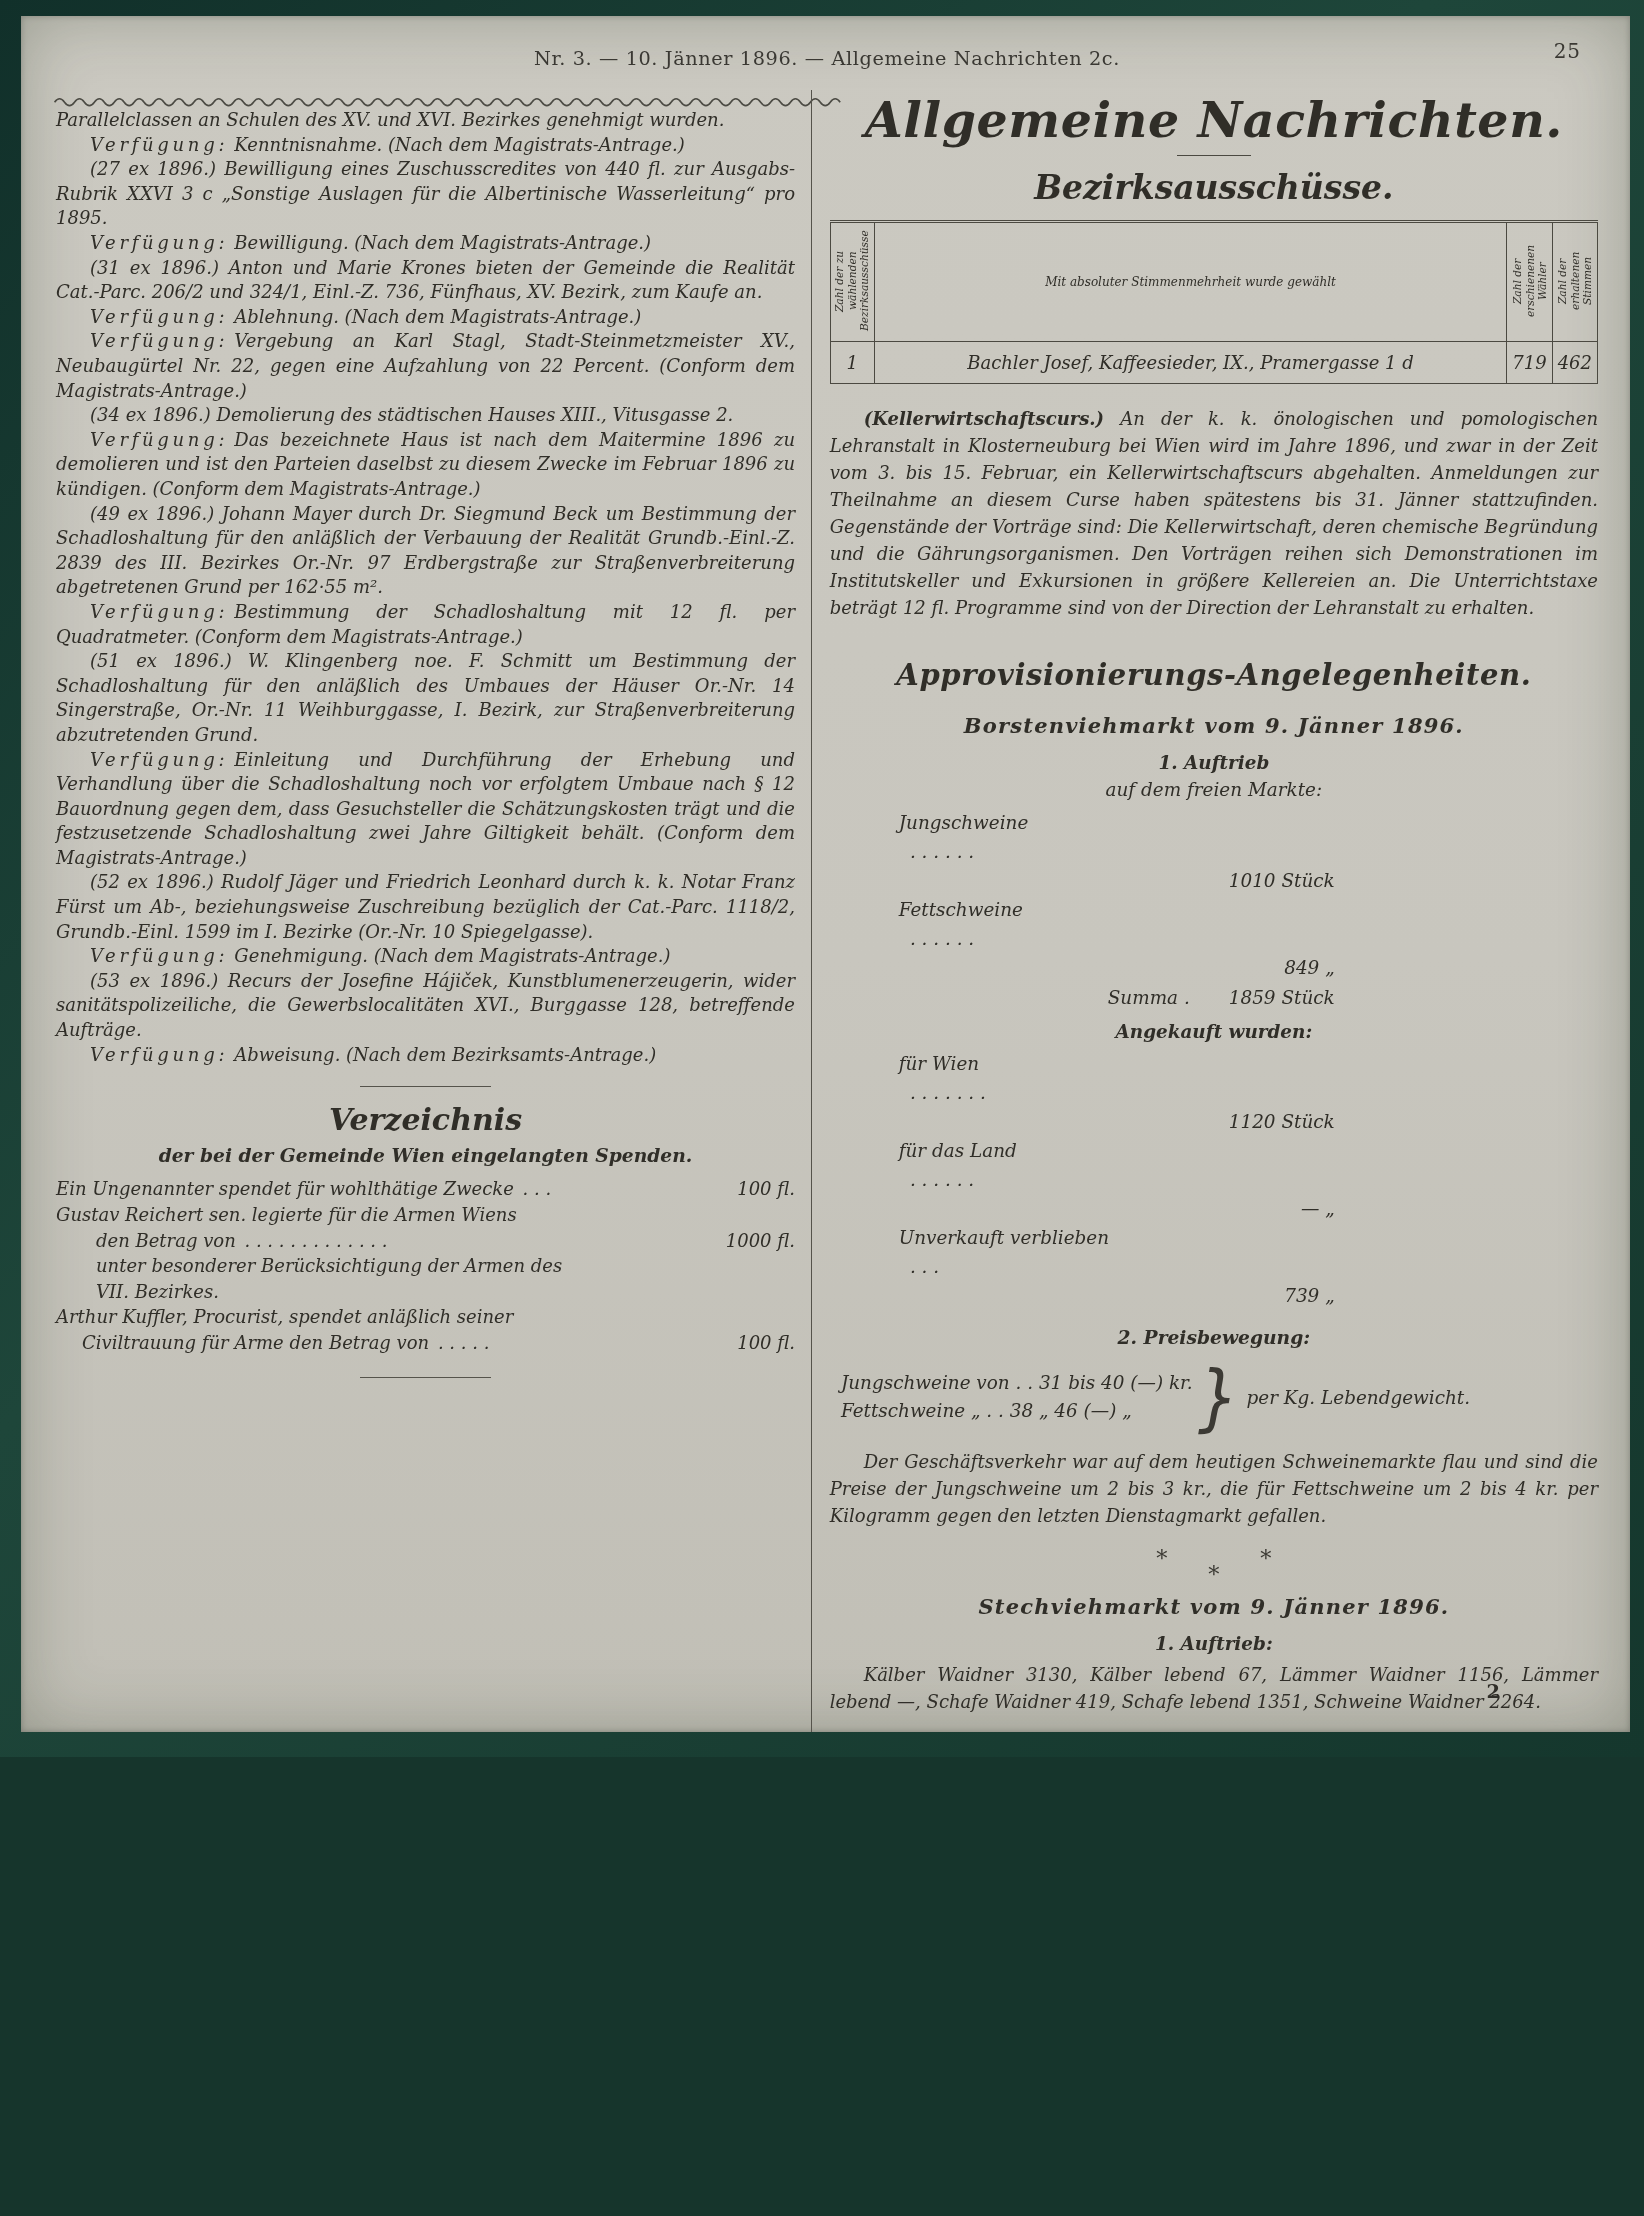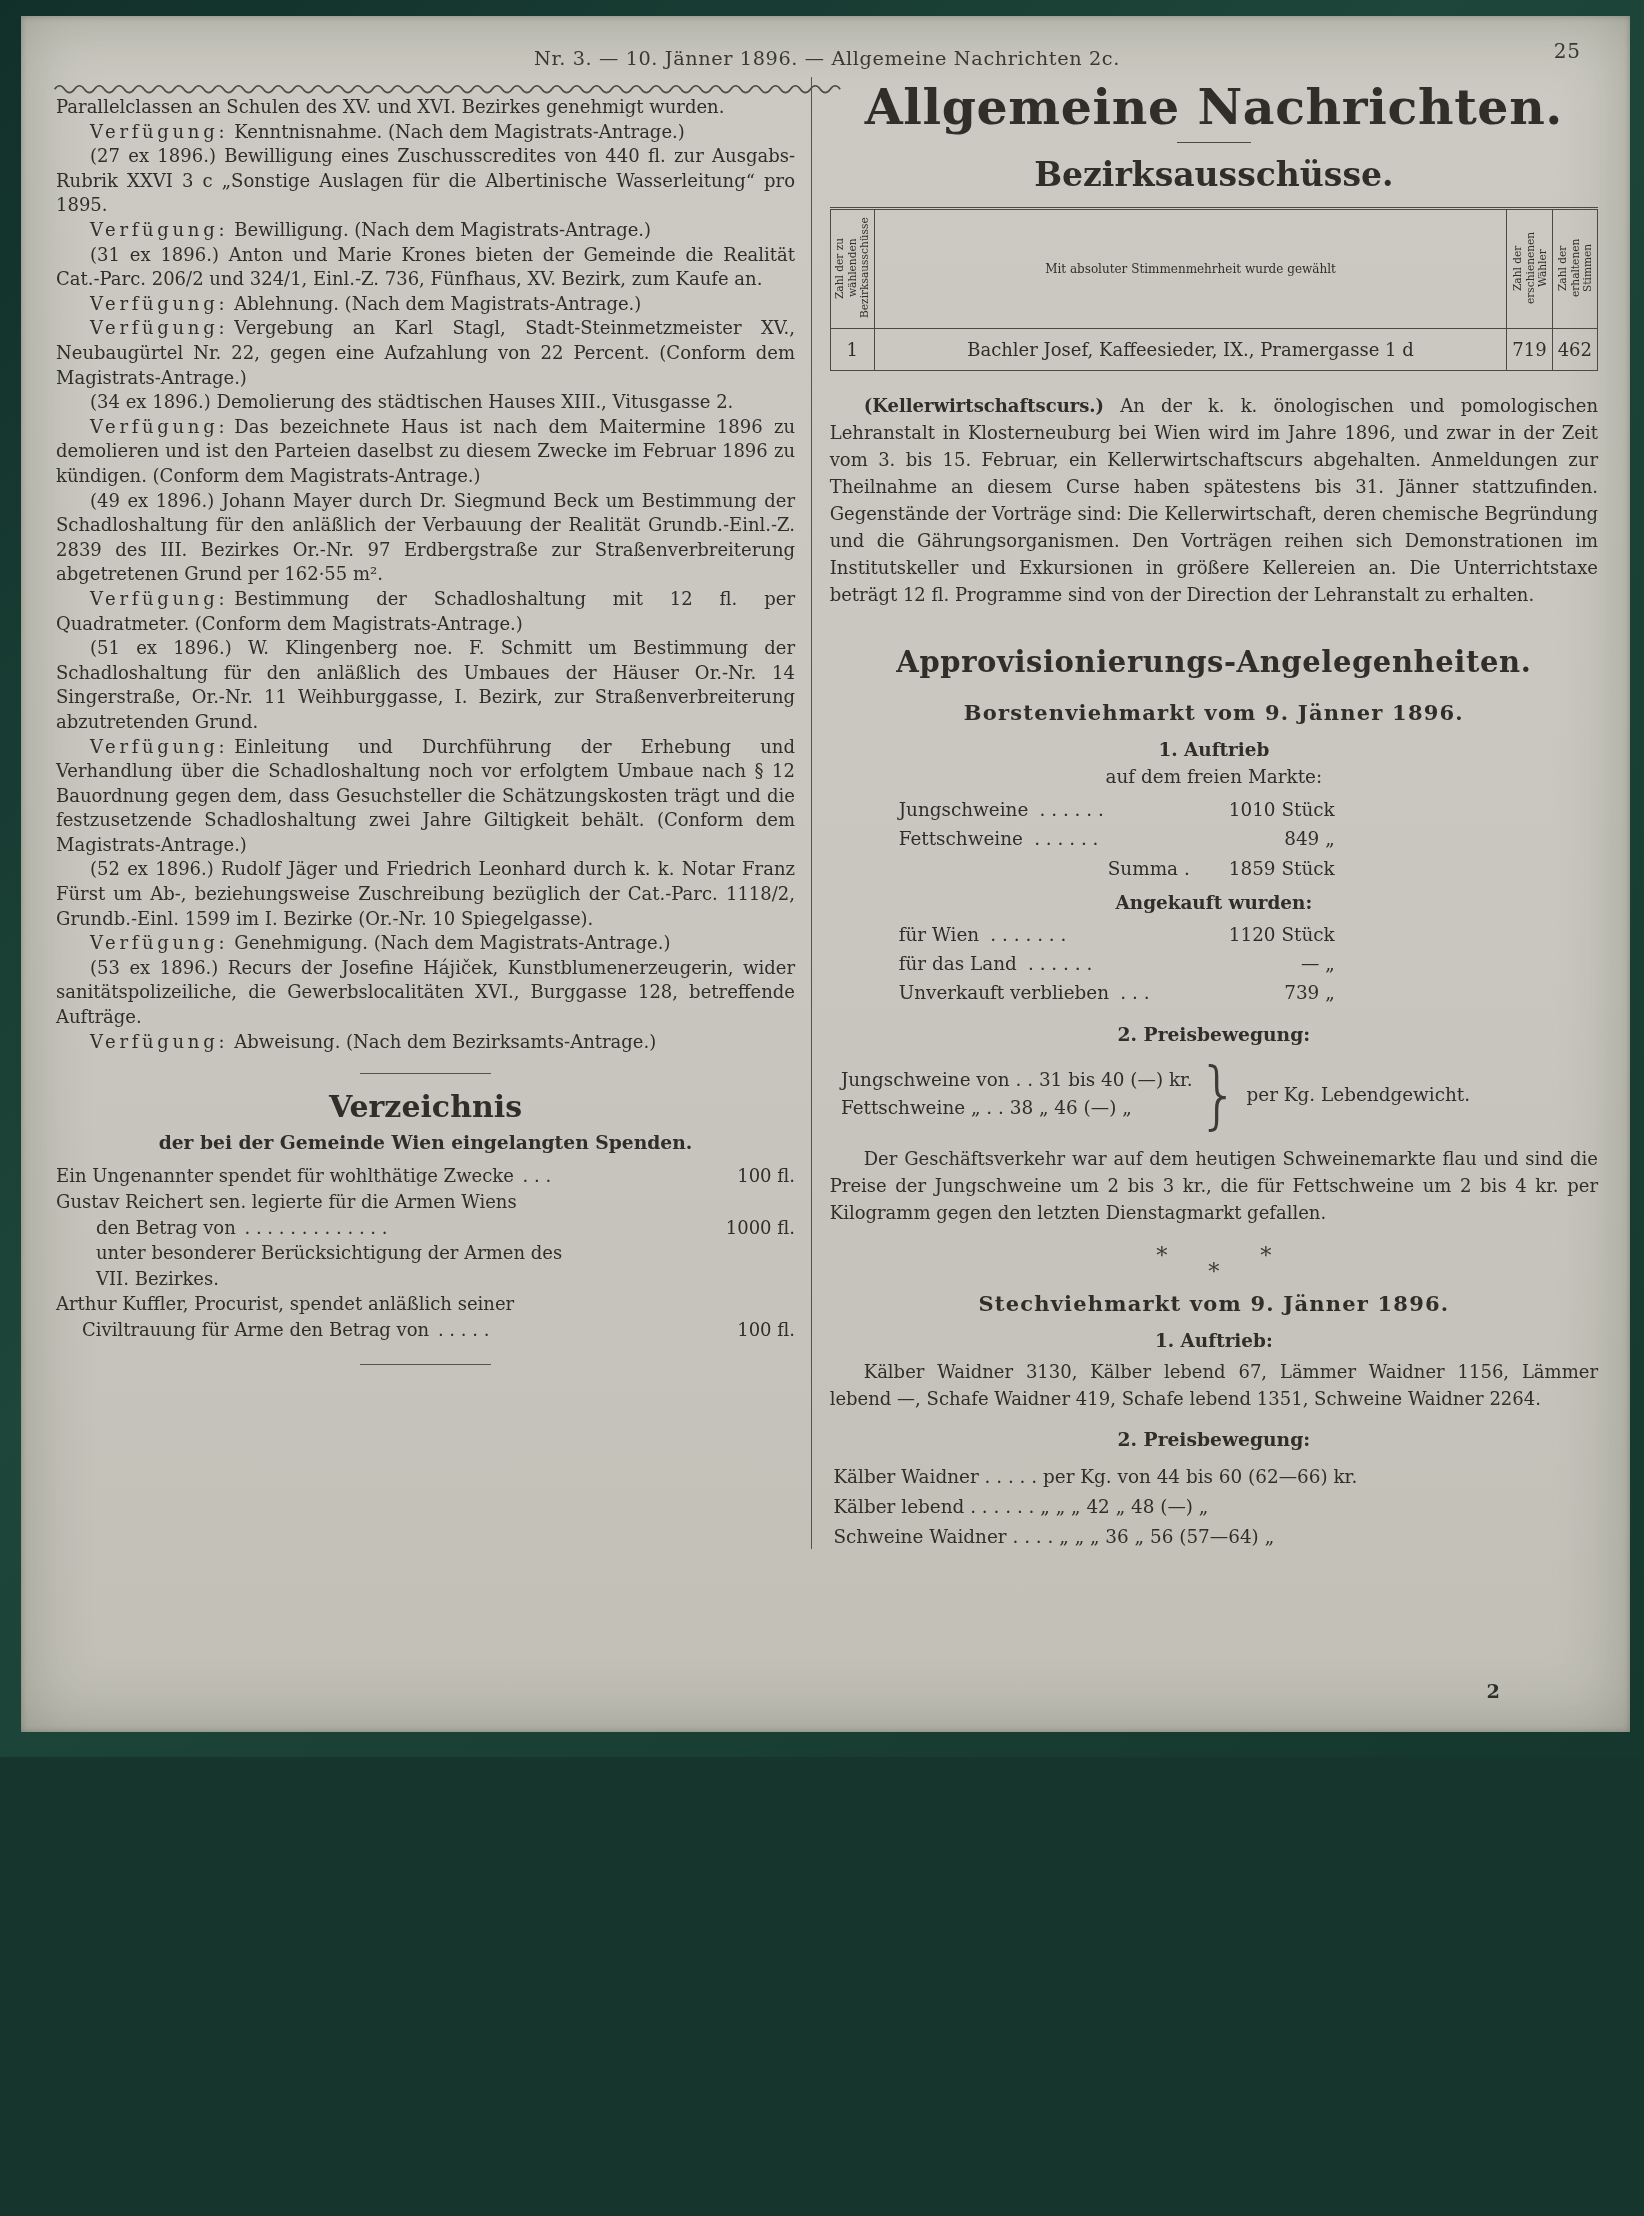--- a/index.html
+++ b/index.html
@@ -22,21 +22,21 @@
     padding: 21px 32px 17.5px 35px;
     overflow: hidden;
   }
   
   .pg-header { position: relative; text-align: center; font-size: 19.3px; letter-spacing: 0.6px; padding-top: 10px; color: #3a3833; }
   .hdr-page { position: absolute; right: 17.5px; top: 2px; font-size: 20px; }
   .wave { display: block; margin: 8.7px 0 1.2px -3.7px; }
   .wave path { stroke: #4c4b44; stroke-width: 2.6; fill: none; }
 
   
-  .content { display: flex; margin-top: 4px; align-items: stretch; }
+  .content { display: flex; margin-top: 17px; align-items: stretch; font-style: italic; }
   .col-left { width: 739px; }
   .vdivider { width: 1.2px; background: #55534b; margin: 2.5px 17.5px 3.7px 16px; }
   .col-right { flex: 1; min-width: 0; }
 
   p, h1, h2, h3 { margin: 0; }
   .para { font-size: 18px; line-height: 24.6px; text-align: justify; }
   .pi { text-indent: 34px; }
   .pn { text-indent: 0; }
   .lead { letter-spacing: 3.7px; margin-right: 6.2px; }
   .bold { font-weight: bold; }
@@ -74,21 +74,21 @@
 
   .keller { line-height: 27px; margin-bottom: 37px; }
 
   .sec2-title { font-size: 29px; font-weight: bold; text-align: center; letter-spacing: 0.6px; margin: 12.5px 0 21px; }
   .market-title { font-size: 21px; font-weight: bold; text-align: center; letter-spacing: 1.2px; margin: 6.2px 0 11.2px; }
   .center { text-align: center; font-size: 18.4px; line-height: 27.4px; }
   .semi { font-weight: bold; }
   .mt8 { margin-top: 5px; }
 
   .market-block { width: 436px; margin: 3.7px 0 1.2px 69px; }
-  .m-line { display: flex; font-size: 18.4px; line-height: 29px; }
+  .m-line { display: flex; font-size: 18.4px; line-height: 29px; flex-direction: column; }
   .m-label { white-space: nowrap; }
   .m-dots { margin-left: 11.2px; white-space: nowrap; overflow: hidden; }
   .m-val { margin-left: auto; white-space: nowrap; padding-left: 6.2px; }
   .summa { width: 436px; margin-left: 69px; display: flex; justify-content: flex-end; gap: 39px; font-size: 18.4px; line-height: 30px; }
 
   .preis-h { font-size: 18.7px; margin: 13.7px 0 8.7px; }
   .preis-row { display: flex; align-items: center; margin: 1.2px 0 13.7px 11.2px; }
   .preis-line { font-size: 18.4px; line-height: 28px; white-space: nowrap; }
   .brace { font-family: "DejaVu Sans", sans-serif; font-size: 65px; font-weight: 200; color: #3c3a34; margin: 0 7.5px 0 5px; transform: scaleY(1.12); }
   .preis-note { font-size: 18.4px; }

